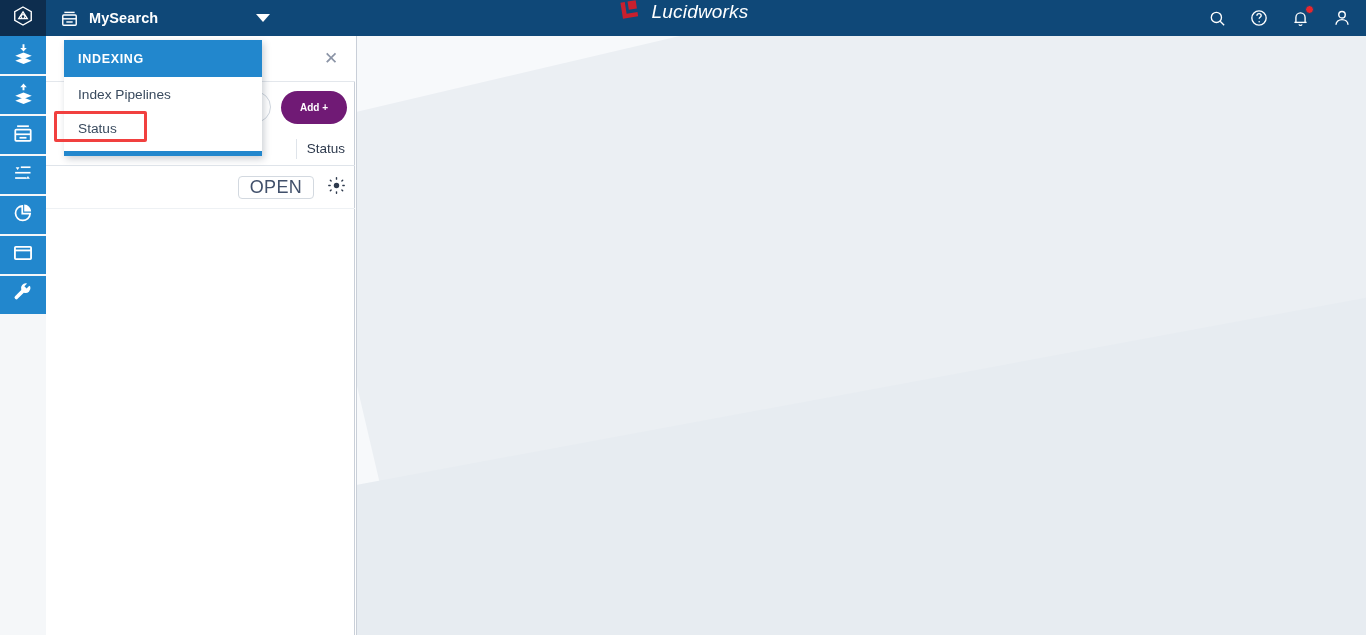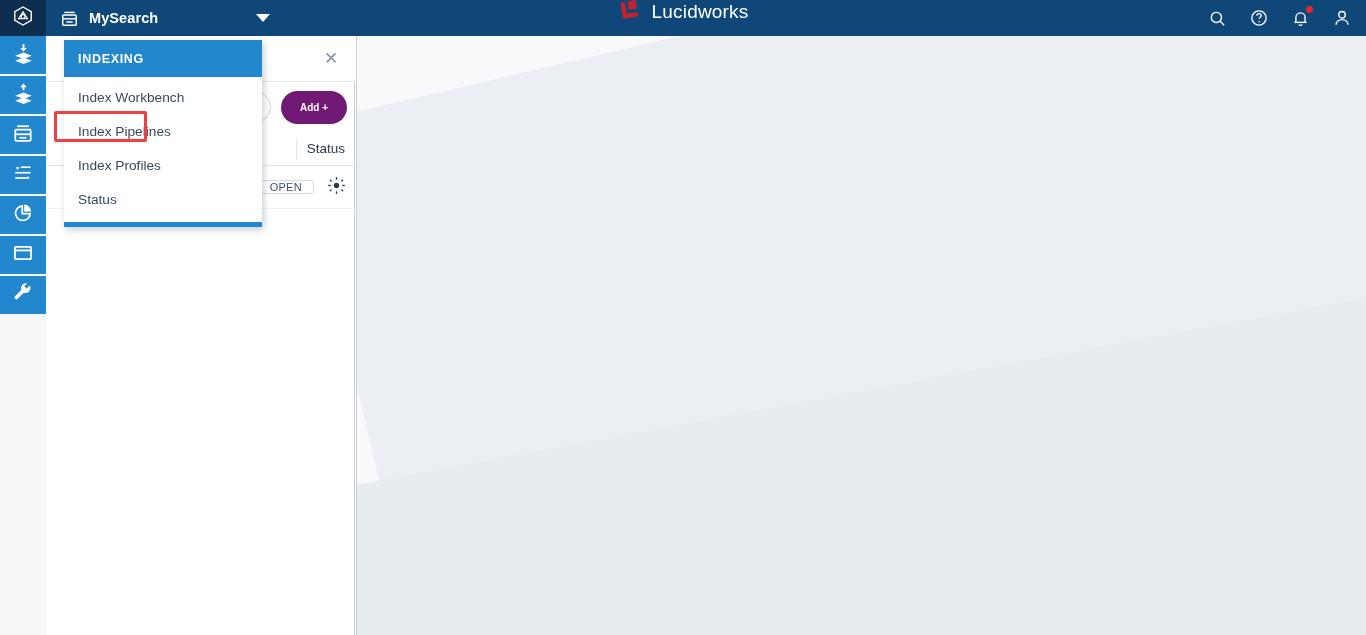--- a/index.html
+++ b/index.html
@@ -33,21 +33,21 @@
   .caret {
     margin-left: auto; margin-right: 16px;
     width: 0; height: 0;
     border-left: 7px solid transparent;
     border-right: 7px solid transparent;
     border-top: 8px solid #ffffff;
   }
   .logo-wrap {
     position: absolute; left: 50%; top: 0; height: 23px;
     transform: translateX(-50%);
-    display: flex; align-items: center; gap: 10px;
+    display: flex; align-items: center; gap: 10px; font-style: italic;
   }
   .logo-text {
     color: #ffffff; font-size: 19px; font-weight: normal; letter-spacing: .2px;
   }
   .topbar-right {
     position: absolute; right: 14px; top: 0; height: 36px;
     display: flex; align-items: center; gap: 22px;
   }
   .tb-icon { position: relative; display:flex; align-items:center; justify-content:center; cursor: pointer; }
   .badge-dot {
@@ -122,21 +122,21 @@
     width: 1px; height: 20px; background: #dfe4ea;
   }
   .table-row {
     position: absolute; left: 0; top: 130px; width: 309px; height: 43px;
     display: flex; align-items: center; justify-content: flex-end;
     padding-right: 8px; gap: 12px;
     border-bottom: 1px solid #eef1f4;
   }
   .open-chip {
     border: 1px solid #d3d9e0; border-radius: 4px;
-    padding: 0 11px; font-size: 11px; color: #41506b;
+    padding: 0 11px; font-size: 18px; color: #41506b;
     background: #fff; cursor: pointer; letter-spacing: .3px;
   }
 
   
   .menu {
     position: absolute; left: 64px; top: 40px;
     width: 198px;
     background: #ffffff;
     border-bottom: 5px solid #2287cd;
     box-shadow: 2px 3px 7px rgba(20,35,60,.22);
@@ -381,28 +381,22 @@
         <rect x="4.6" y="16.2" width="1.6" height="2.8" rx=".7" transform="rotate(45 5.4 17.6)"></rect>
         <rect x="17.8" y="16.2" width="1.6" height="2.8" rx=".7" transform="rotate(-45 18.6 17.6)"></rect>
       </svg>
     </span>
   </div>
 </div>
 
 <div class="menu">
   <div class="menu-title">INDEXING</div>
   <div class="menu-list">
-    <div class="menu-item first">
-      <span>Index Workbench</span>
-    </div>
     <div class="menu-item">
       <span>Index Pipelines</span>
     </div>
     <div class="menu-item">
-      <span>Index Profiles</span>
-    </div>
-    <div class="menu-item">
       <span>Status</span>
     </div>
   </div>
 </div>
 
 <div class="annot-box"></div>
 
 </body></html>

